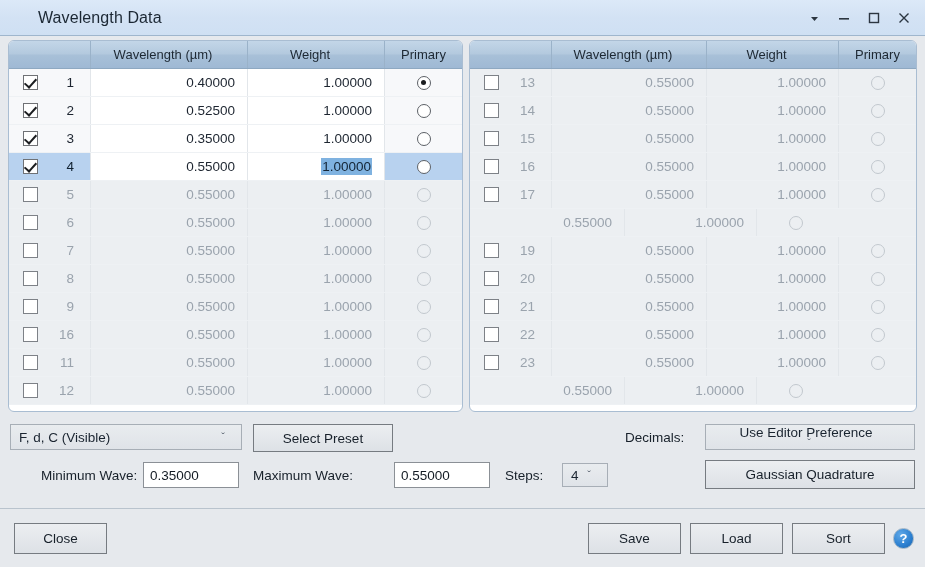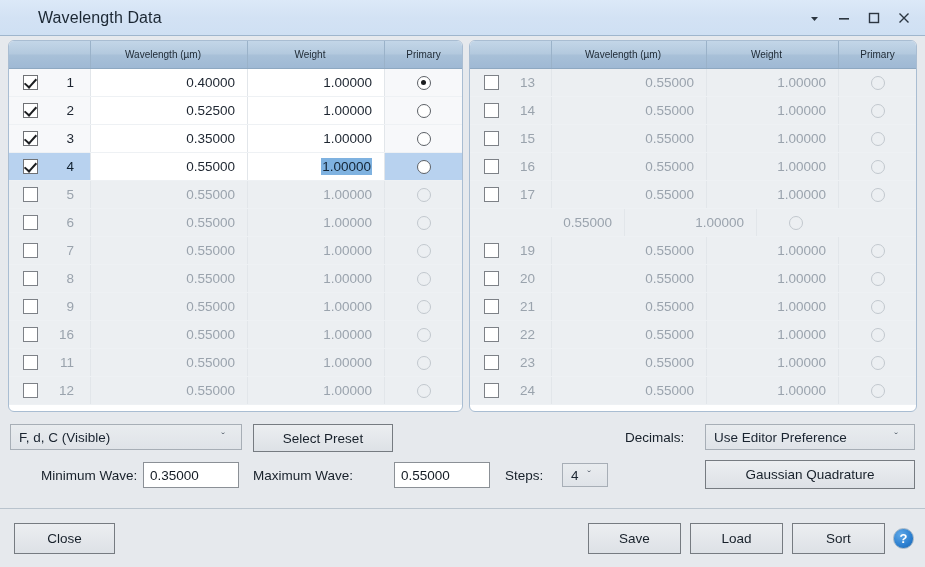--- a/index.html
+++ b/index.html
@@ -76,21 +76,21 @@
   .grid-panel.right { left: 469px; width: 448px; }
 
   .grid-head {
     display: flex;
     height: 28px;
     background: linear-gradient(to bottom, #c3d6e8 0%, #b3c9de 48%, #a8c0d8 52%, #9fb9d4 100%);
     border-bottom: 1px solid #8ea8c1;
     box-sizing: border-box;
   }
   .grid-head .hc {
-    font-size: 10px;
+    font-size: 13px;
     color: #1d2833;
     display: flex;
     align-items: center;
     justify-content: center;
     box-sizing: border-box;
     border-right: 1px solid #9ab2c9;
     overflow: hidden;
     white-space: nowrap;
   }
   .grid-head .hc:last-child { border-right: none; }
@@ -626,26 +626,20 @@
               <div class="num">23</div>
             </div>
           </div>
           <div class="cell c-wave">0.55000</div>
           <div class="cell c-wght">1.00000</div>
           <div class="cell c-prim">
             <div class="rdo off-disabled"></div>
           </div>
         </div>
         <div class="row disabled">
-          <div class="cell c-num">
-            <div class="rownum">
-              <div class="cbx muted"></div>
-              <div class="num">24</div>
-            </div>
-          </div>
           <div class="cell c-wave">0.55000</div>
           <div class="cell c-wght">1.00000</div>
           <div class="cell c-prim">
             <div class="rdo off-disabled"></div>
           </div>
         </div>
       </div>
   </div>
 
   <div class="controls">
@@ -673,32 +667,32 @@
 
     <div class="ctl lbl" style="left:505px; top:44px; height:26px;">Steps:</div>
 
     <div class="ctl combo" style="left:562px; top:45px; width:46px; height:24px;">
       <span class="cv">4</span>
       <span class="caret">ˇ</span>
     </div>
 
     <div class="ctl lbl" style="left:625px; top:6px; height:26px;">Decimals:</div>
 
-    <div class="ctl combo" style="left:705px; top:6px; width:210px; height:26px;">
+    <div class="ctl combo" style="left:705px; top:6px; width:210px; height:26px;flex-direction:column;">
       <span class="cv">Use Editor Preference</span>
       <span class="caret">ˇ</span>
     </div>
 
     <div class="ctl btn" style="left:705px; top:42px; width:210px; height:29px;">
       <span>Gaussian Quadrature</span>
     </div>
   </div>
 
   <div class="footer">
-    <div class="ctl btn" style="left:14px; top:14px; width:101px; height:31px; position:absolute;">
+    <div class="ctl btn" style="left:14px; top:14px; width:93px; height:31px; position:absolute;">
       <span>Close</span>
     </div>
     <div class="ctl btn" style="left:588px; top:14px; width:93px; height:31px; position:absolute;text-align:center;">
       <span>Save</span>
     </div>
     <div class="ctl btn" style="left:690px; top:14px; width:93px; height:31px; position:absolute;">
       <span>Load</span>
     </div>
     <div class="ctl btn" style="left:792px; top:14px; width:93px; height:31px; position:absolute;">
       <span>Sort</span>

